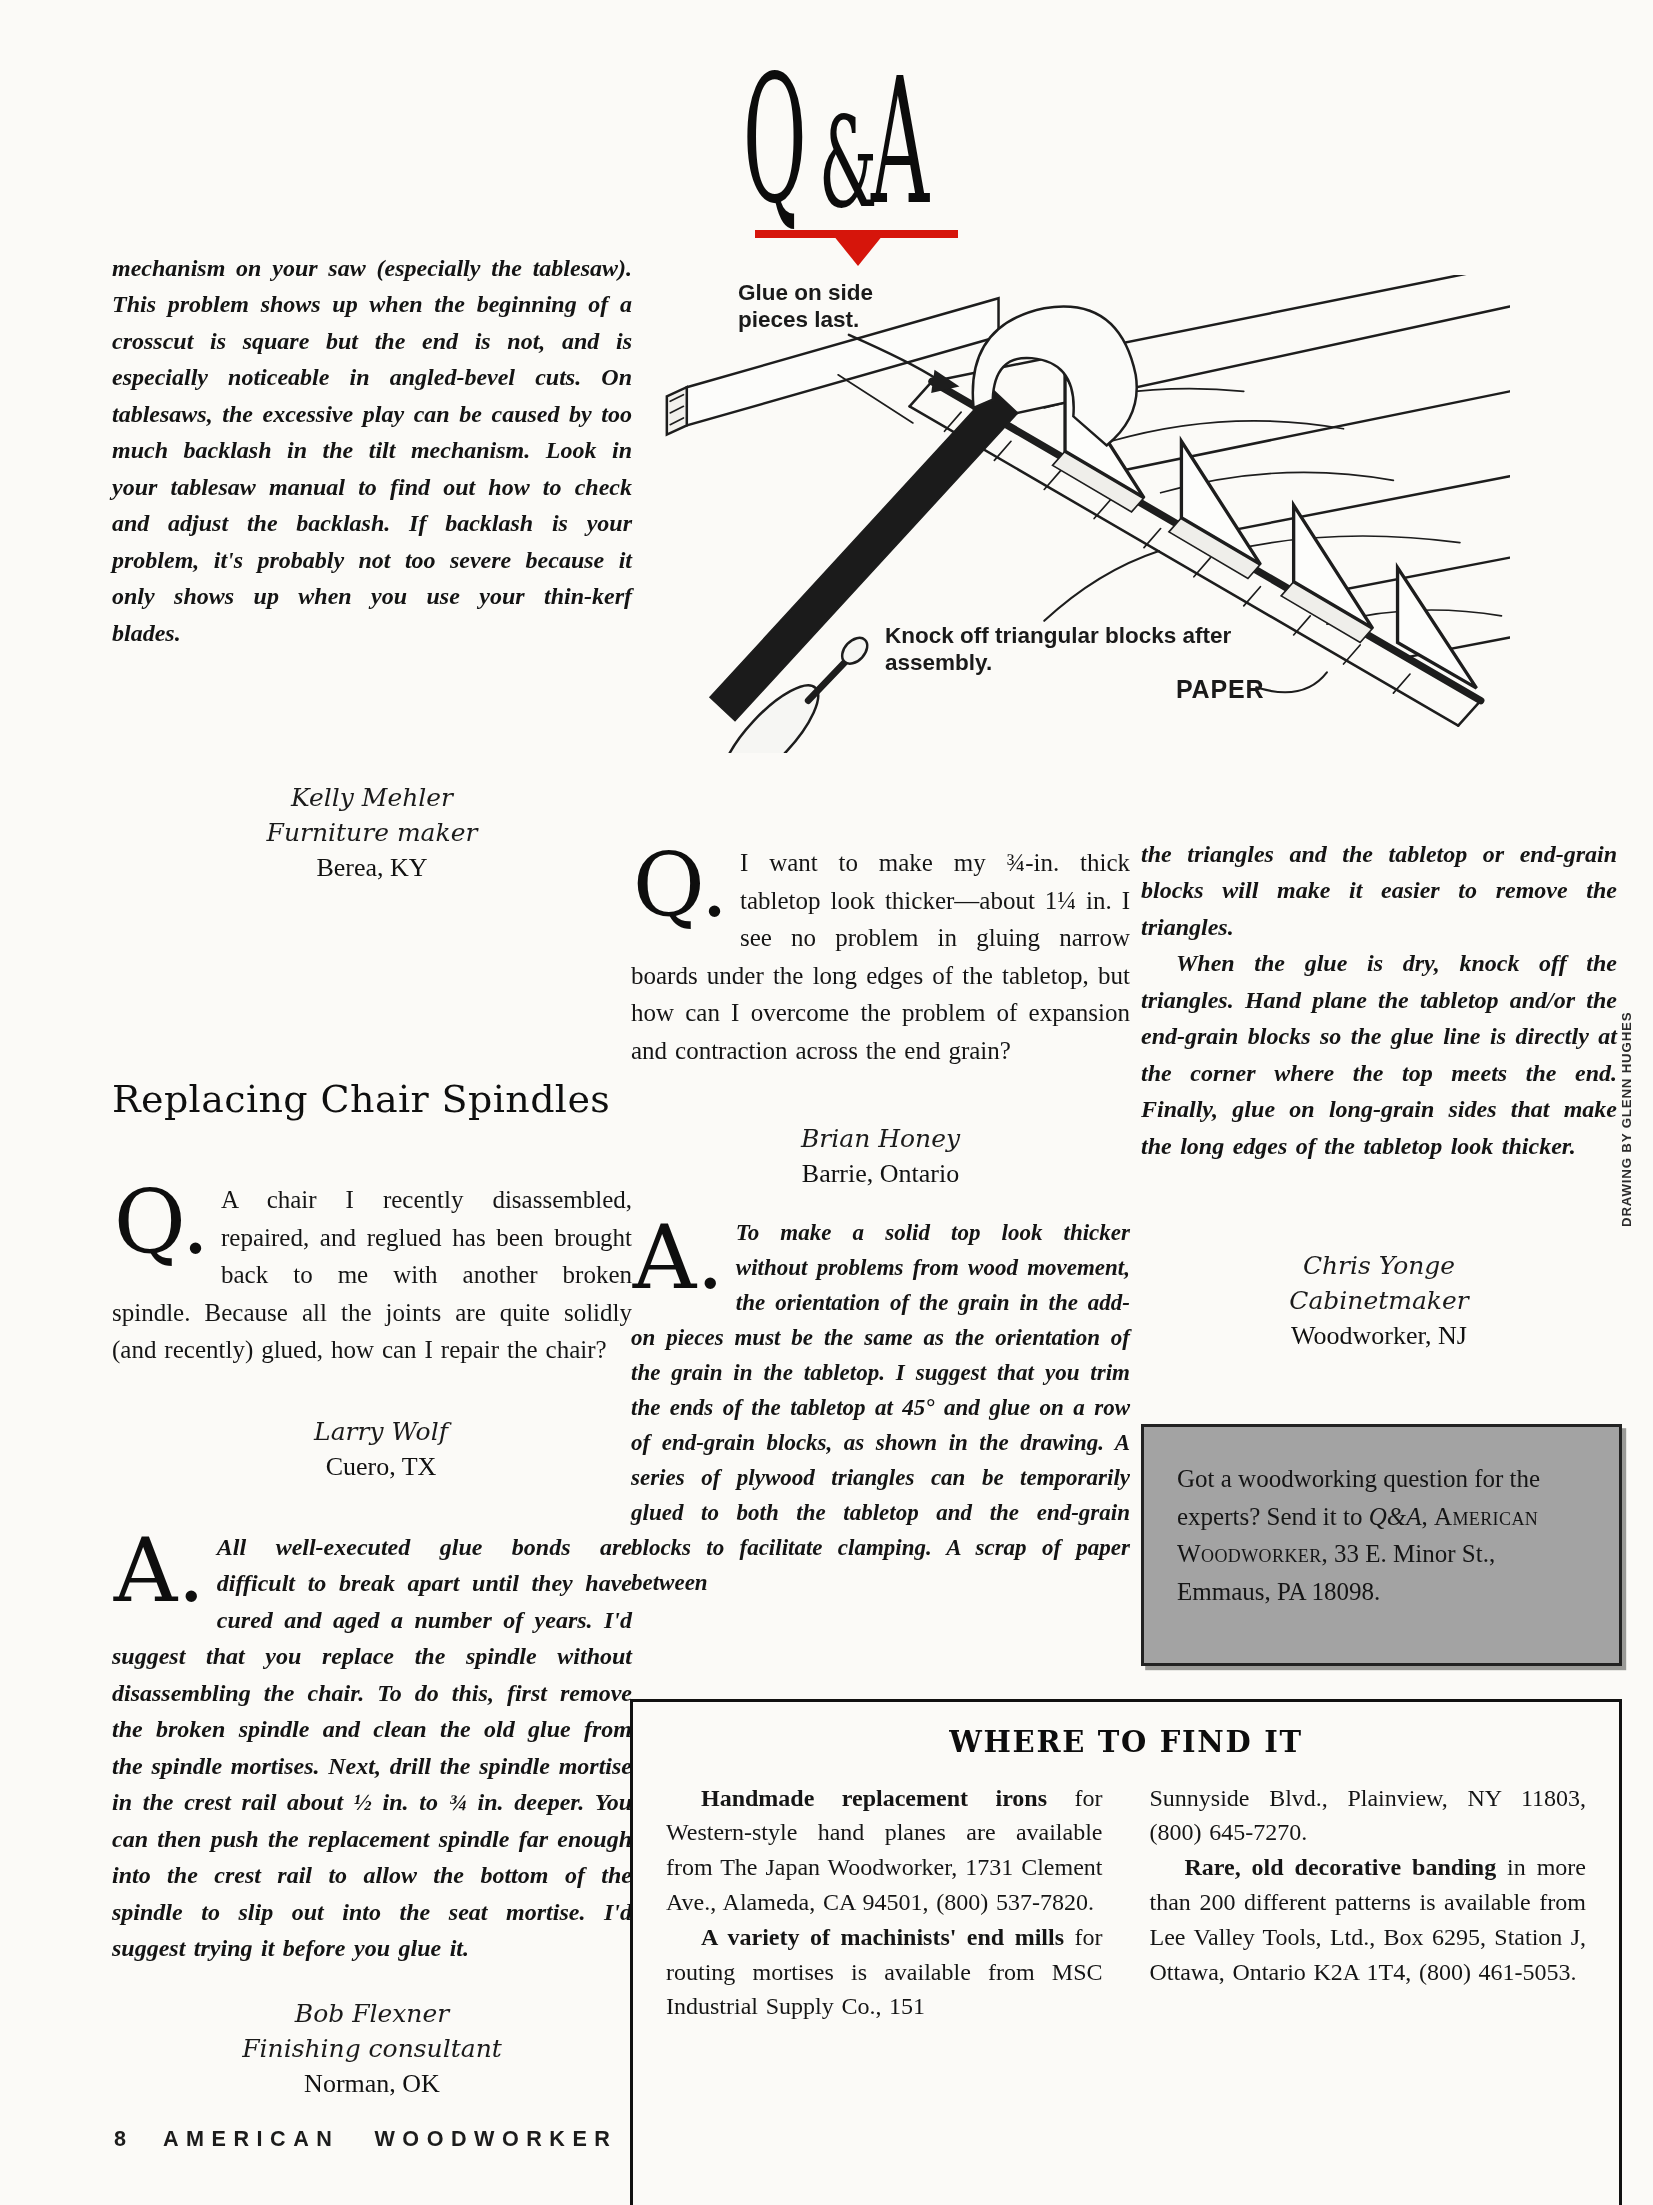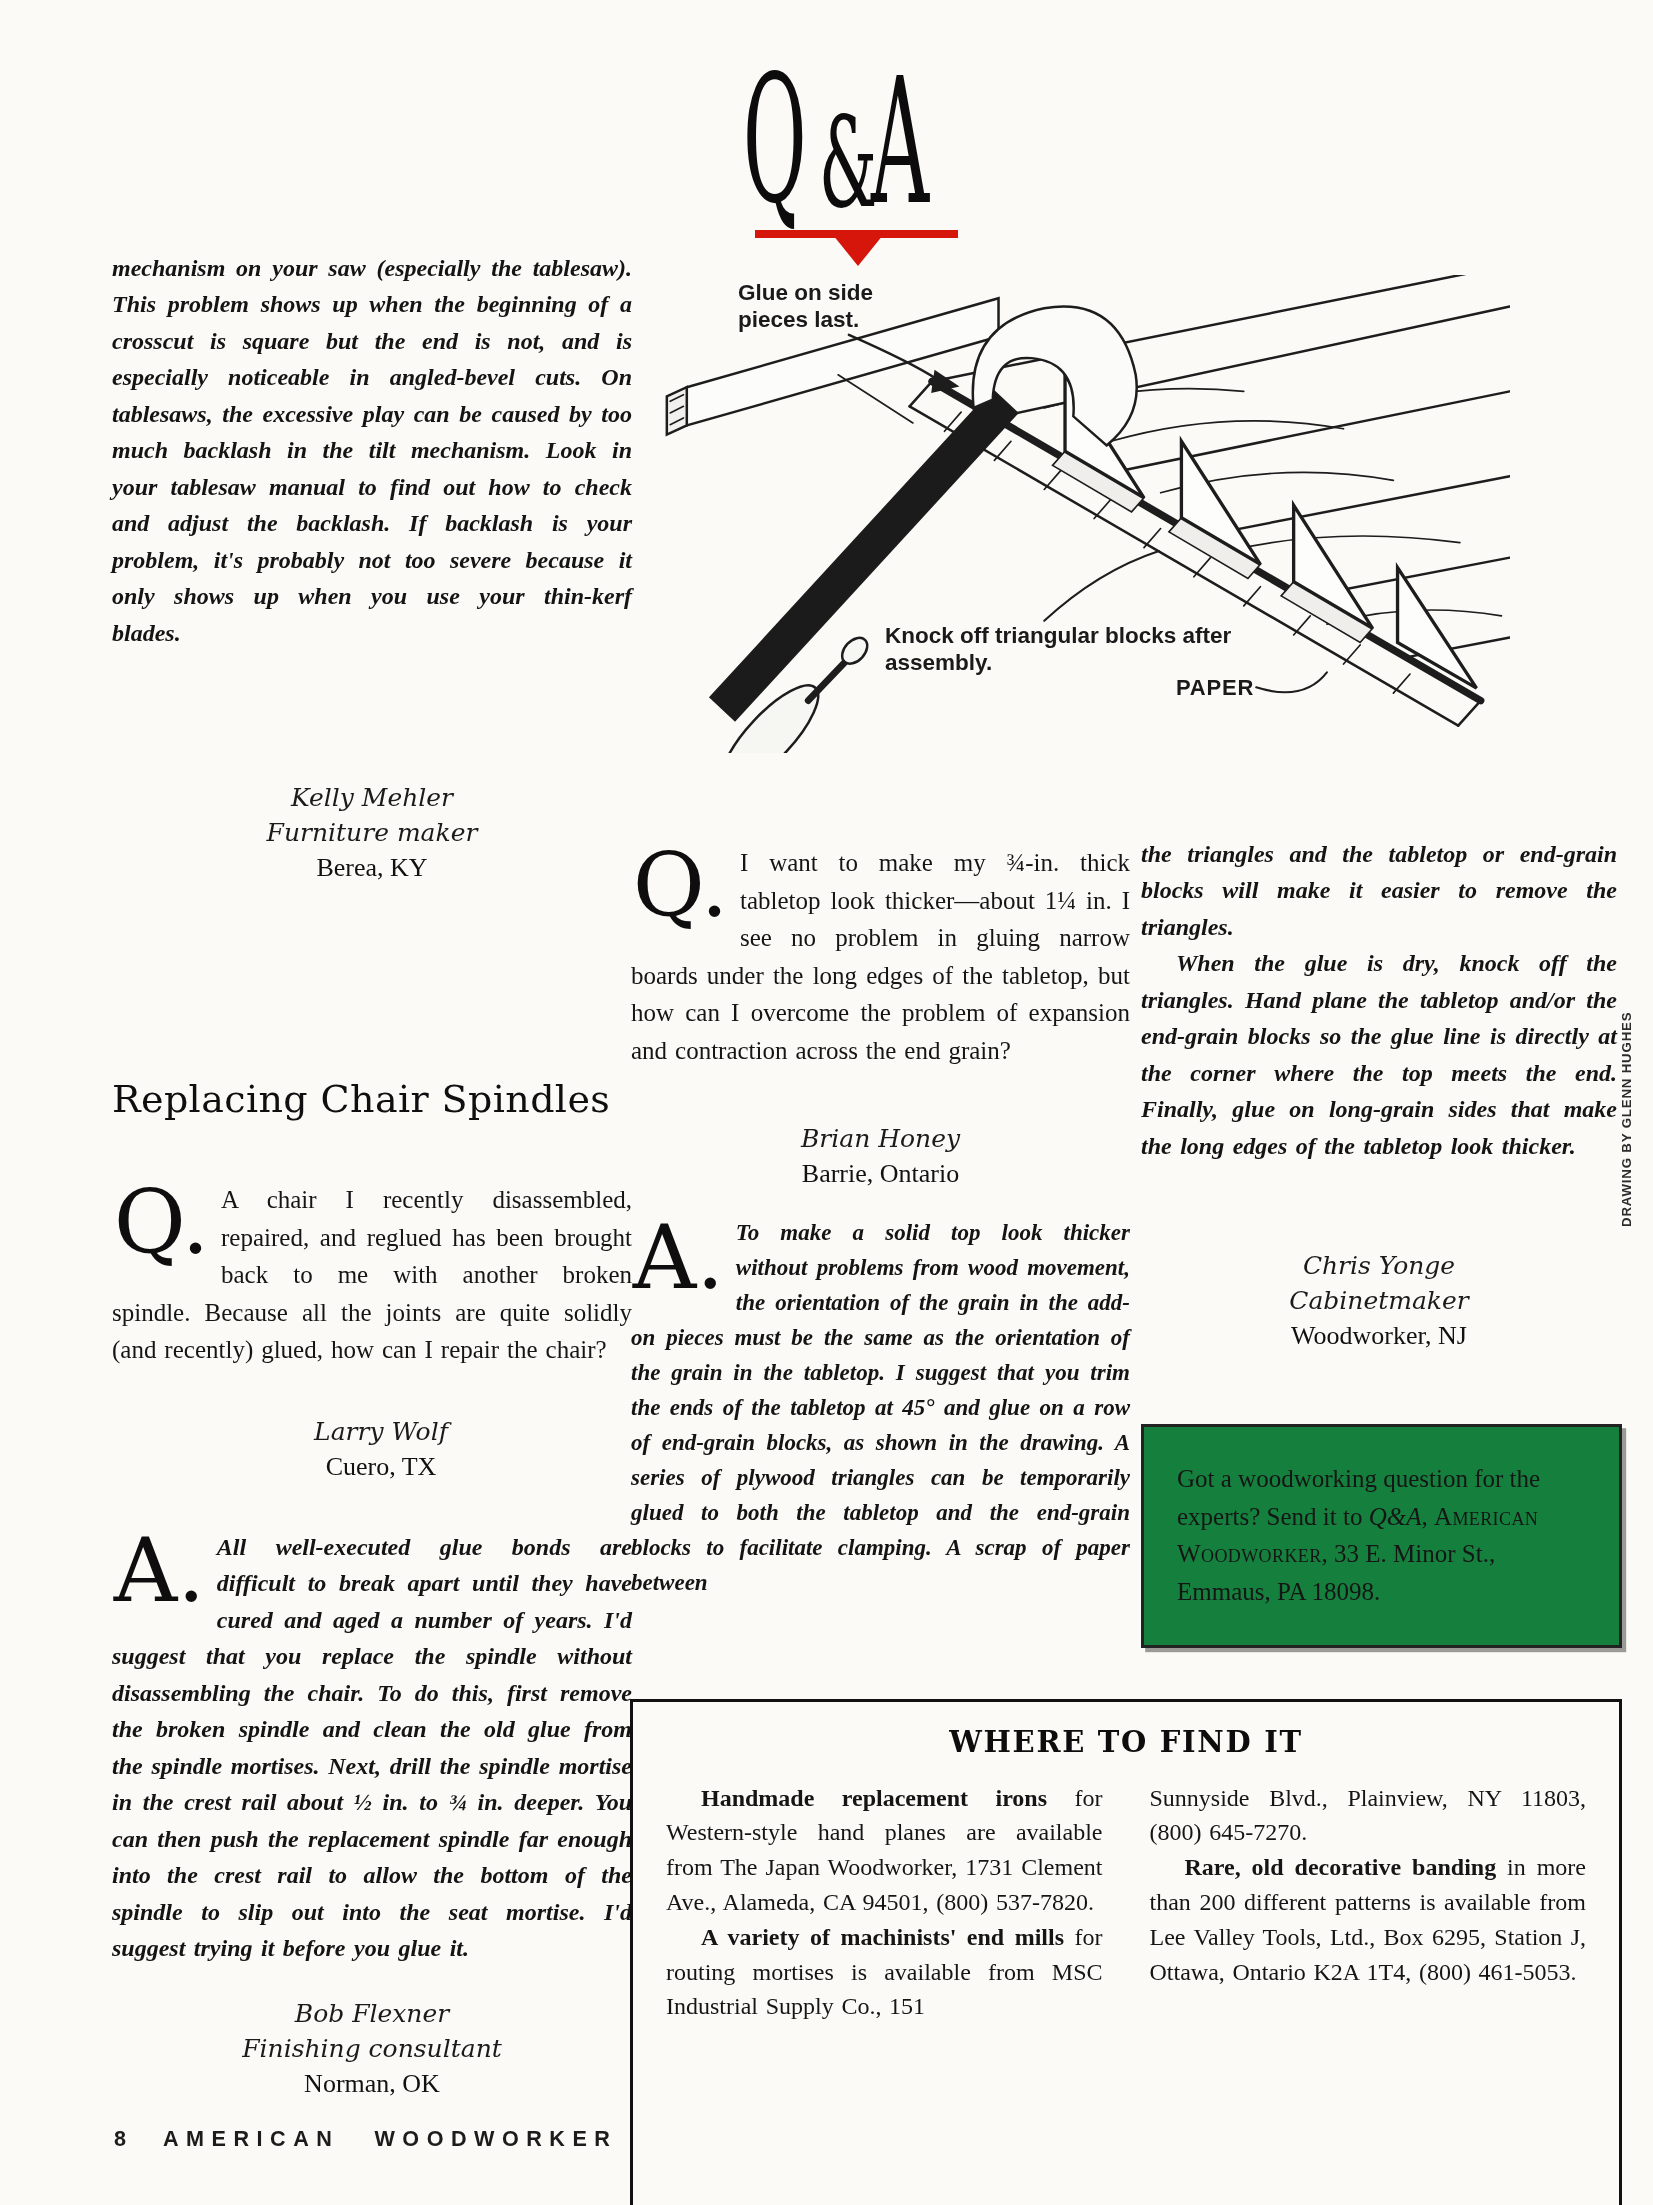--- a/index.html
+++ b/index.html
@@ -24,21 +24,21 @@
   }
   
   .illo{position:absolute;left:645px;top:275px;width:865px;height:478px;}
   .illo svg{position:absolute;left:0;top:0;}
   .illo-label{
     position:absolute;font-family:"Liberation Sans", sans-serif;
     font-weight:700;color:#1a1a1a;line-height:1.18;
   }
   .lbl-glue{left:93px;top:5px;width:195px;font-size:22.5px;}
   .lbl-knock{left:240px;top:348px;width:358px;font-size:22.5px;}
-  .lbl-paper{left:531px;top:400px;font-size:22px;letter-spacing:0.8px;}
+  .lbl-paper{left:531px;top:400px;font-size:25px;letter-spacing:0.8px;}
   .credit{
     position:absolute;left:1619px;top:878px;height:349px;
     writing-mode:vertical-rl;transform:rotate(180deg);
     font-family:"Liberation Sans", sans-serif;font-size:13.3px;font-weight:700;
     letter-spacing:0.8px;color:#2b2b2b;white-space:nowrap;
   }
   
   .col{position:absolute;text-align:justify;}
   .ans, .cont{
     font-style:italic;font-weight:700;color:#141414;
@@ -58,22 +58,22 @@
     font-size:25px;color:#1b1b1b;
   }
   .sig .place{display:block;font-size:26px;color:#111;}
   .headline{
     position:absolute;font-family:"DejaVu Serif", serif;font-size:38px;
     color:#0f0f0f;letter-spacing:0.4px;white-space:nowrap;
   }
   
   .notice{
     position:absolute;left:1141px;top:1424px;width:481px;box-sizing:border-box;
-    background:#15803d;border:3.3px solid #222;box-shadow:4.2px 4.2px 0 #9a9a97;
-    padding:33px 32px 35px 33px;font-size:25px;line-height:1.5;text-align:left;
+    background:#a3a3a3;border:3.3px solid #222;box-shadow:4.2px 4.2px 0 #9a9a97;
+    padding:33px 32px 53px 33px;font-size:25px;line-height:1.5;text-align:left;
   }
   .notice .qa-ital{font-style:italic;}
   .notice .brand-sc{font-variant:small-caps;letter-spacing:0.4px;}
   
   .findit{
     position:absolute;left:630px;top:1699px;width:992px;height:520px;
     box-sizing:border-box;border:3.3px solid #111;background:#fbfaf7;
     padding:23px 33px 25px 33px;
   }
   .findit-title{

